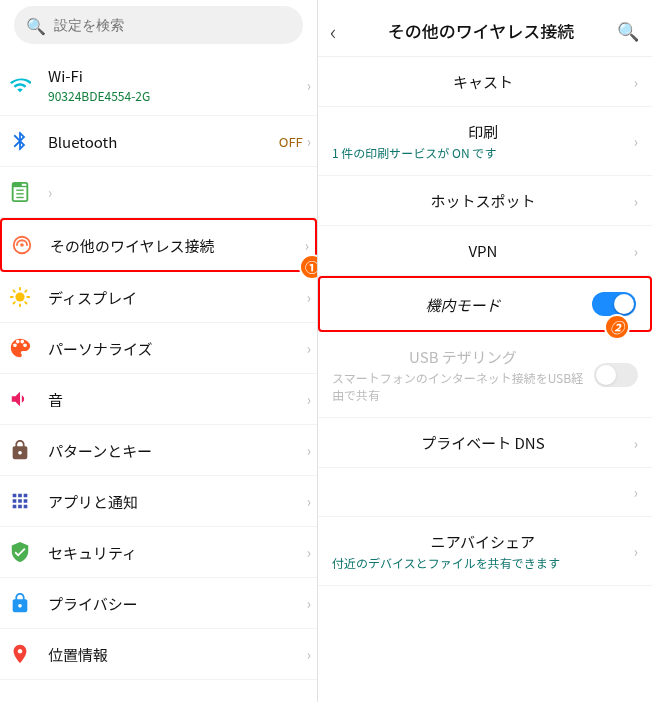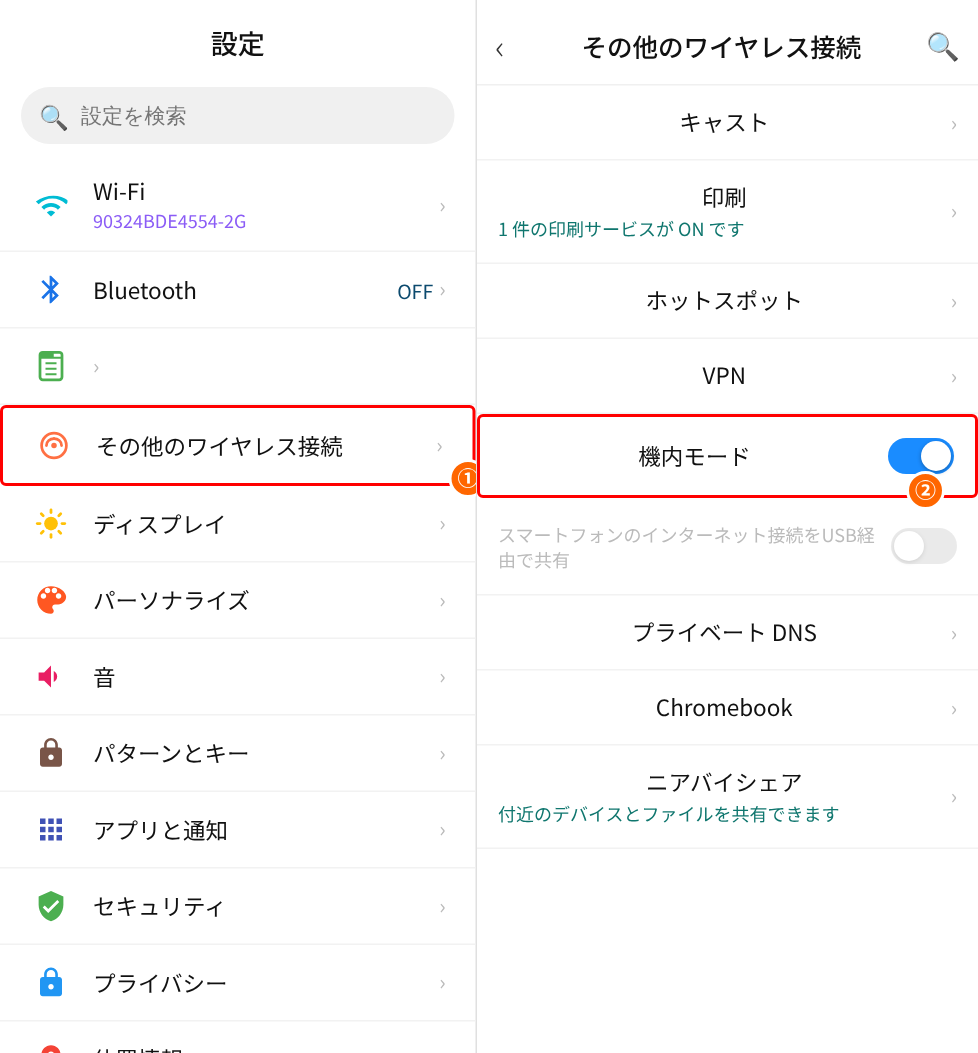--- a/index.html
+++ b/index.html
@@ -50,21 +50,21 @@
     }
 
     .settings-list {
       flex: 1;
       overflow-y: auto;
     }
 
     .setting-item {
       display: flex;
       align-items: center;
-      padding: 11px 20px;
+      padding: 11px 6px;
       border-bottom: 1px solid #f2f2f2;
       cursor: pointer;
       position: relative;
     }
 
     .setting-item.highlighted {
       border: 2px solid red;
       border-radius: 4px;
     }
 
@@ -83,27 +83,27 @@
       flex: 1;
     }
 
     .setting-title {
       font-size: 15px;
       color: #111;
     }
 
     .setting-subtitle {
       font-size: 12px;
-      color: #8b5cf6;
+      color: #15803d;
       margin-top: 1px;
     }
 
     .setting-value {
       font-size: 13px;
-      color: #0c4a6e;
+      color: #a16207;
       margin-right: 4px;
     }
 
     .chevron {
       color: #bbb;
       font-size: 14px;
     }
 
     
     .circle-badge {
@@ -261,21 +261,20 @@
 
     .svg-icon {
       width: 22px;
       height: 22px;
     }
   </style>
 </head>
 <body>
 
 <div class="left-panel">
-  <div class="left-header">設定</div>
 
   <div class="search-bar">
     <span style="color:#999; font-size:16px;">🔍</span>
     <input type="text" placeholder="設定を検索" style="">
   </div>
 
   <div class="settings-list">
 
     <div class="setting-item">
       <div class="setting-icon icon-wifi">
@@ -473,50 +472,50 @@
       <span class="chevron">›</span>
     </div>
 
     <div class="right-item">
       <div class="right-item-content">
         <div class="right-item-title">VPN</div>
       </div>
       <span class="chevron">›</span>
     </div>
 
-    <div class="right-item highlighted-item" style="position:relative;">
+    <div class="right-item highlighted-item" style="position:relative;font-style:italic;">
       <div class="right-item-content">
         <div class="right-item-title">機内モード</div>
       </div>
       <div class="toggle-switch on">
         <div class="toggle-knob"></div>
       </div>
       <div class="circle-badge-2">②</div>
     </div>
 
     <div class="right-item disabled">
       <div class="right-item-content">
+        <div class="right-item-title">USB テザリング</div>
         <div class="right-item-subtitle">スマートフォンのインターネット接続をUSB経由で共有</div>
       </div>
       <div class="toggle-switch off" style="opacity:0.4;">
         <div class="toggle-knob"></div>
       </div>
     </div>
 
 
     <div class="right-item">
       <div class="right-item-content">
         <div class="right-item-title">プライベート DNS</div>
       </div>
       <span class="chevron">›</span>
     </div>
 
     <div class="right-item">
       <div class="right-item-content">
-        <div class="right-item-title">Chromebook</div>
       </div>
       <span class="chevron">›</span>
     </div>
 
     <div class="right-item">
       <div class="right-item-content">
         <div class="right-item-title">ニアバイシェア</div>
         <div class="right-item-subtitle">付近のデバイスとファイルを共有できます</div>
       </div>
       <span class="chevron">›</span>

